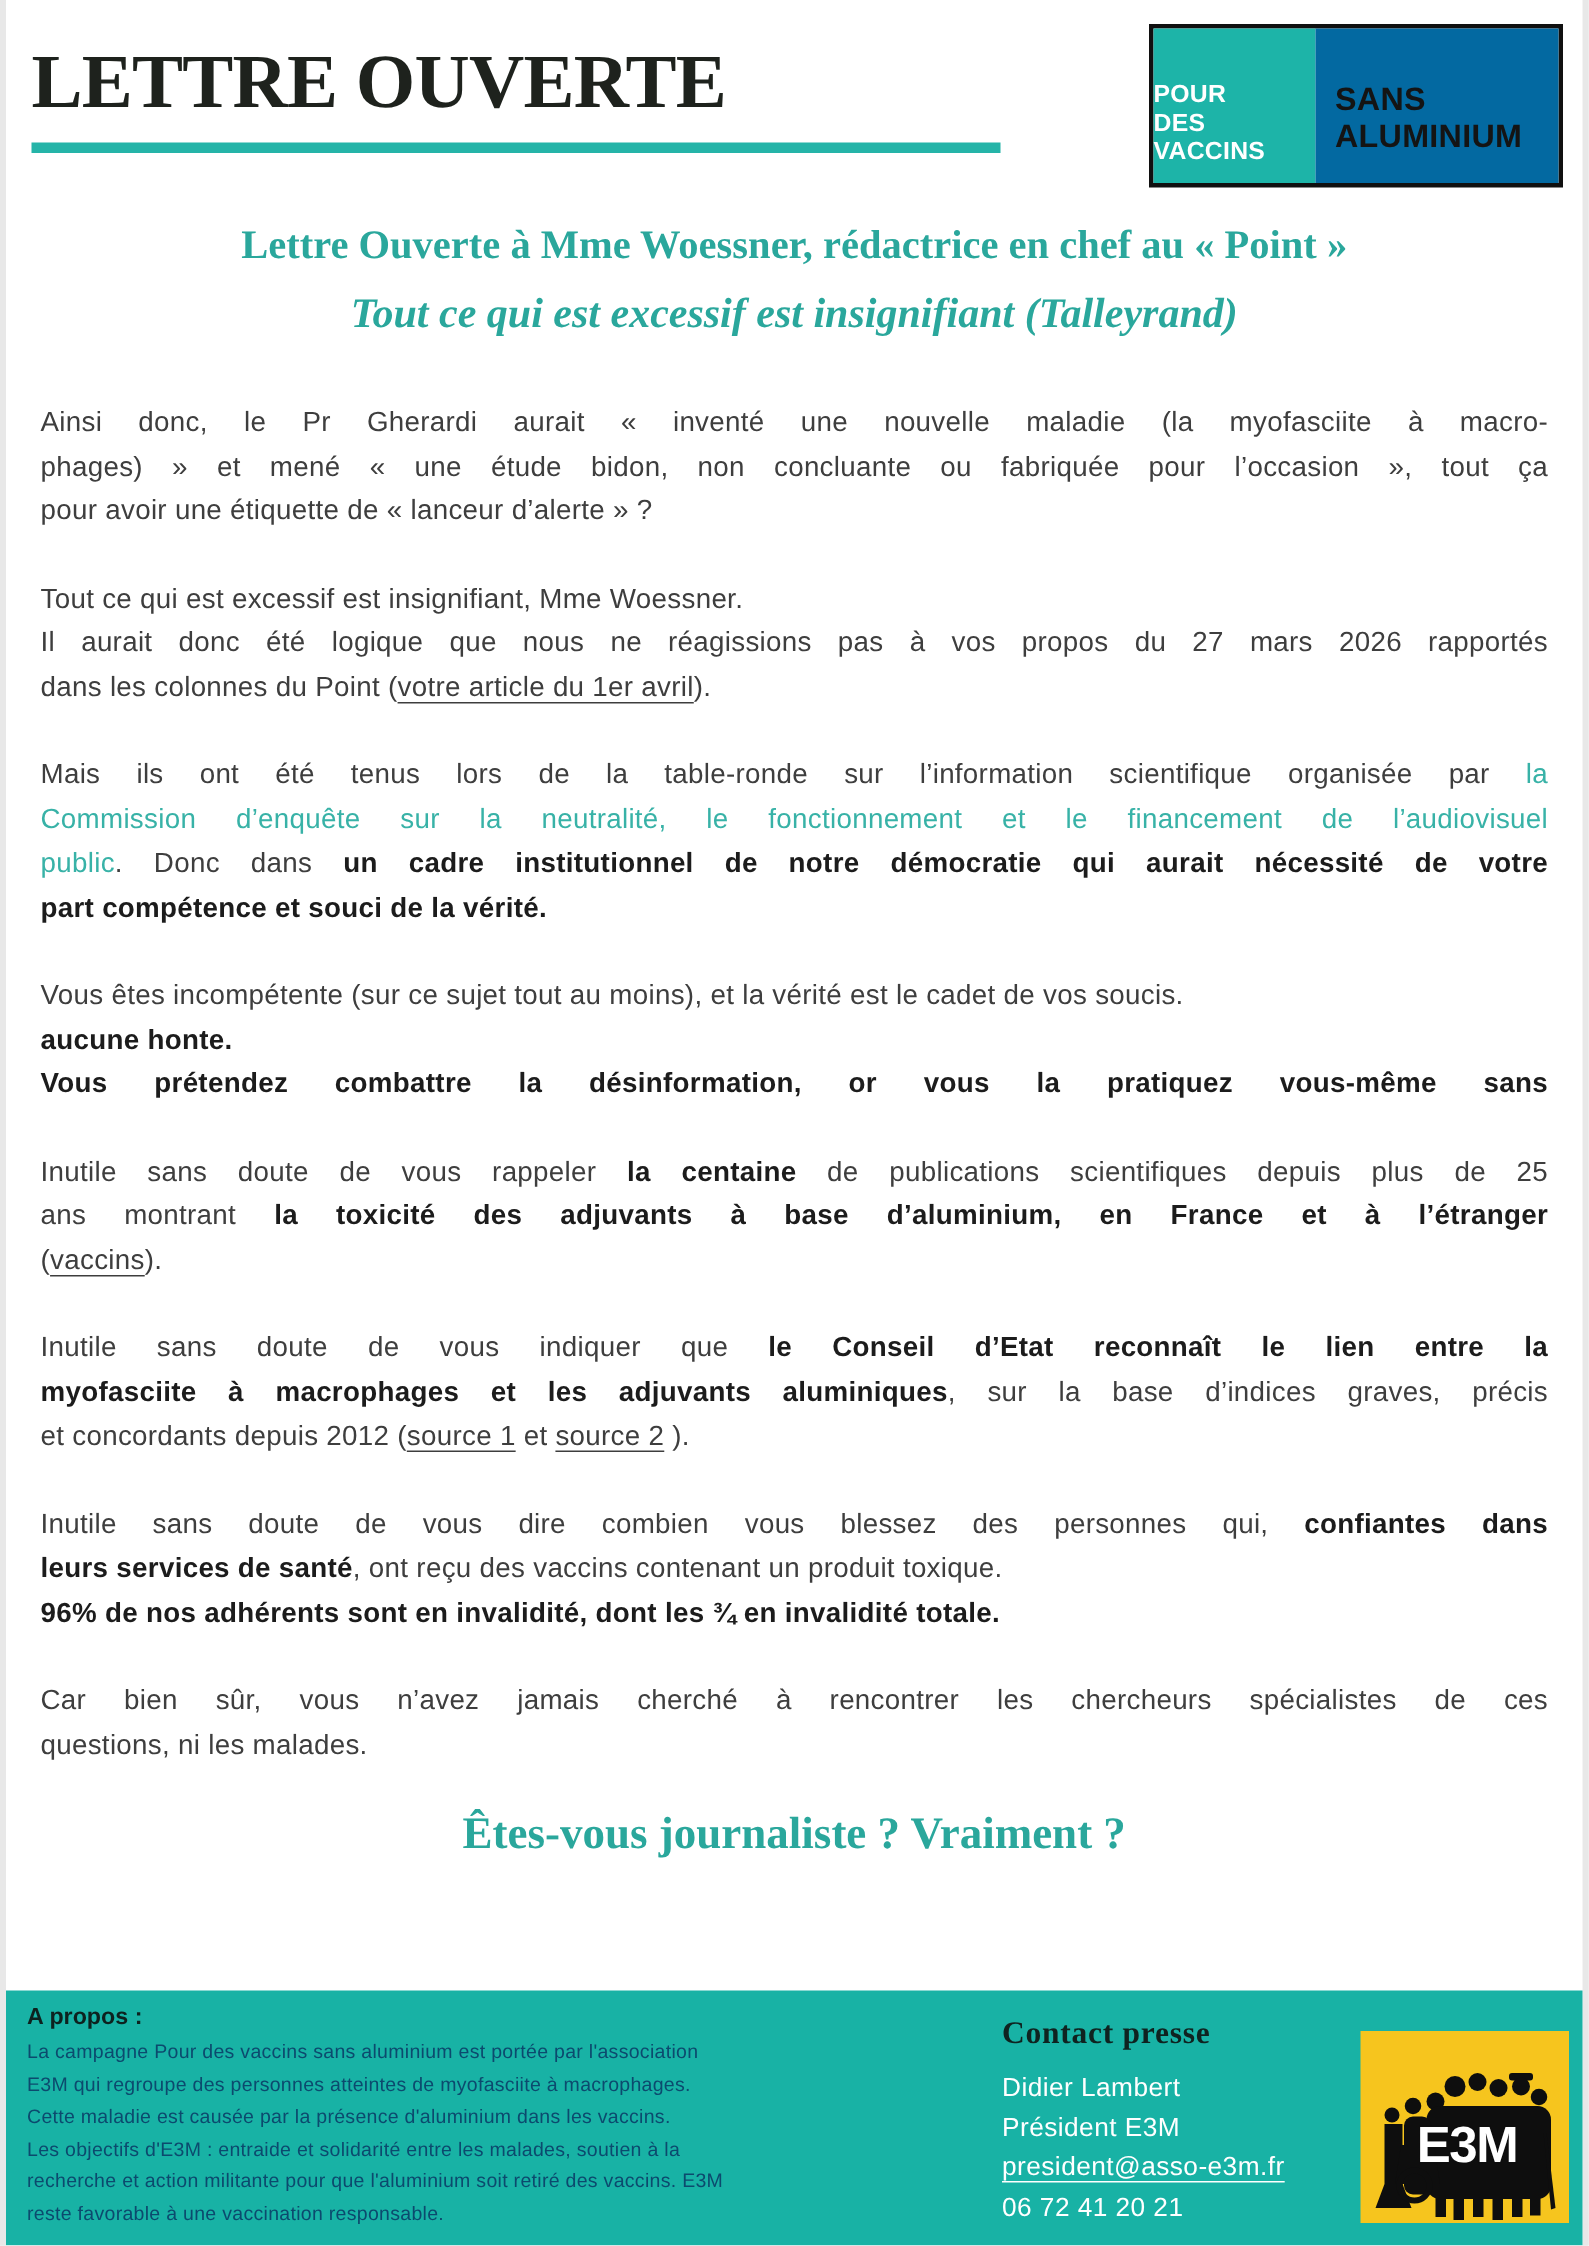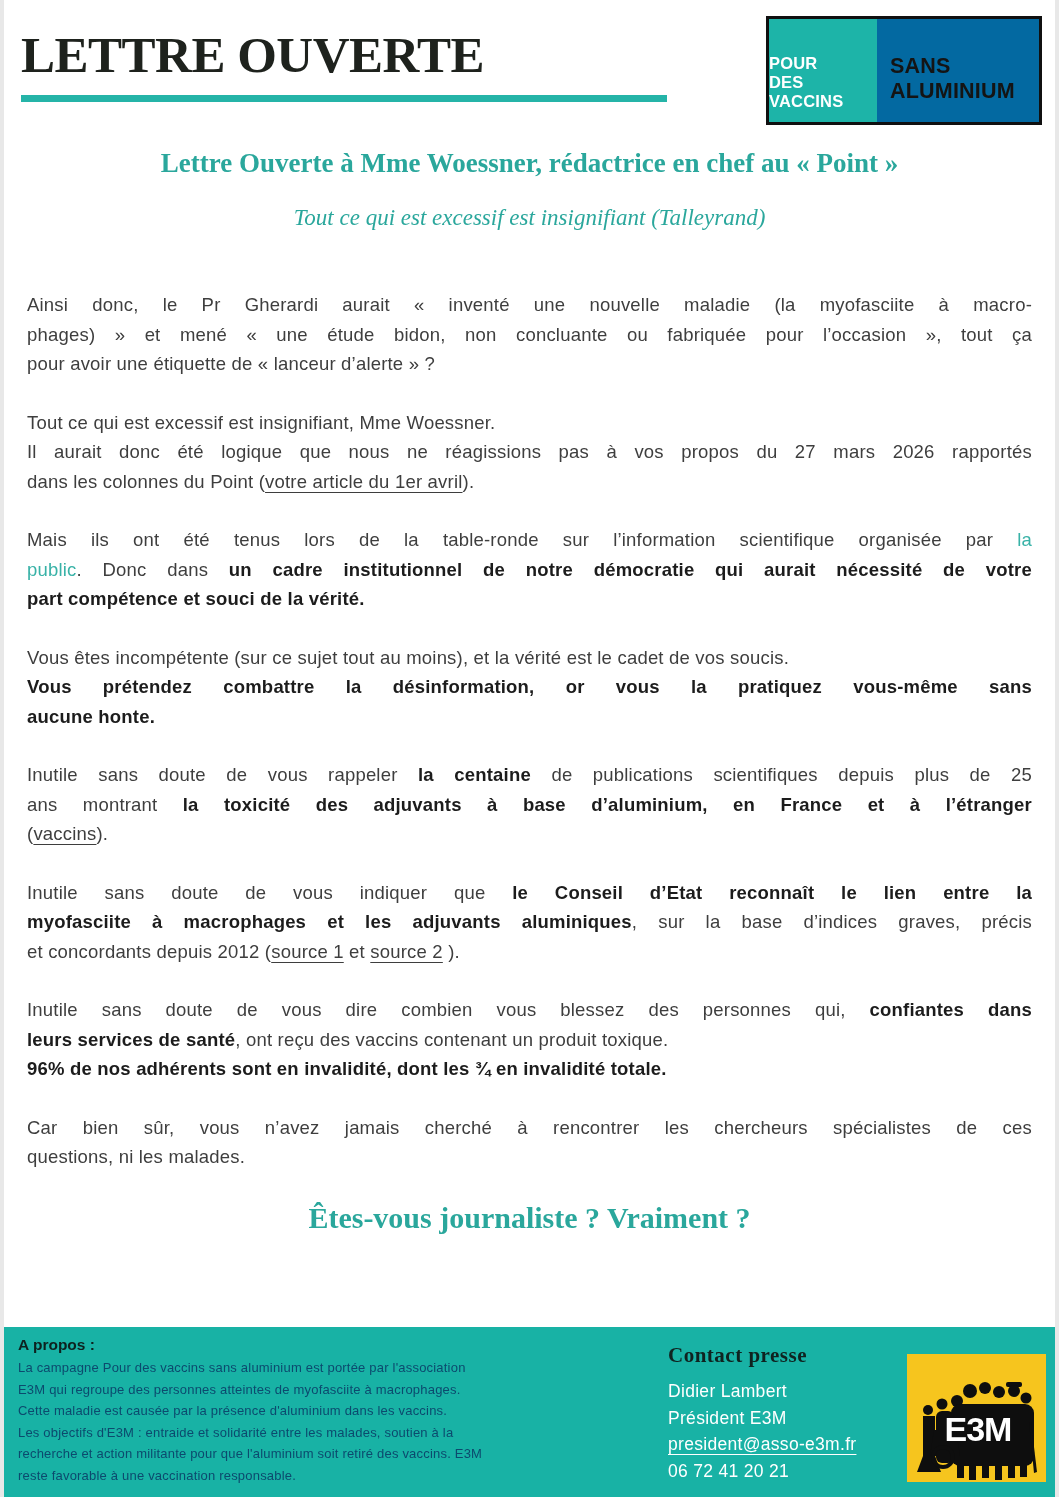--- a/index.html
+++ b/index.html
@@ -33,27 +33,27 @@
     padding:16px 0 0 13px;
     font-weight:700; font-size:21.5px; line-height:25px; letter-spacing:0.2px;
   }
   
   .letter-heading {
     margin:46px 20px 0; text-align:center;
     font-family:"Liberation Serif", serif; font-weight:700;
     font-size:27px; color:#2aa79c;
   }
   .letter-subtitle {
-    margin-top:26px; text-align:center;
-    font-family:"Liberation Serif", serif; font-weight:400; font-style:italic;
-    font-size:23px; color:#2aa79c;
+    margin-top:15px; text-align:center;
+    font-family:"Liberation Serif", serif; font-weight:700; font-style:italic;
+    font-size:28px; color:#2aa79c;
   }
   
   .letter-body {
-    margin:59px 23px 0; font-size:18.5px; line-height:29.5px;
+    margin:40px 23px 0; font-size:18.5px; line-height:29.5px;
     color:#3e3e3e; letter-spacing:0.2px;
   }
   .para { margin-bottom:29px; }
   .line { text-align:justify; }
   .line.full { text-align-last:justify; }
   .seg-b { font-weight:700; color:#1c1c1c; }
   .seg-u { text-decoration:underline; text-underline-offset:4px; cursor:pointer; }
   .seg-t { color:#38b2a7; cursor:pointer; }
   .closing-heading {
     margin-top:0; text-align:center;
@@ -109,27 +109,28 @@
         <div class="line full"><span>phages) » et mené « une étude bidon, non concluante ou fabriquée pour l’occasion », tout ça</span></div>
         <div class="line"><span>pour avoir une étiquette de « lanceur d’alerte » ?</span></div>
       </div>
       <div class="para">
         <div class="line"><span>Tout ce qui est excessif est insignifiant, Mme Woessner.</span></div>
         <div class="line full"><span>Il aurait donc été logique que nous ne réagissions pas à vos propos du 27 mars 2026 rapportés</span></div>
         <div class="line"><span>dans les colonnes du Point (</span><span class="seg-u">votre article du 1er avril</span><span>).</span></div>
       </div>
       <div class="para">
         <div class="line full"><span>Mais ils ont été tenus lors de la table-ronde sur l’information scientifique organisée par </span><span class="seg-t">la</span></div>
+        <div class="line full"><span class="seg-t">Commission d’enquête sur la neutralité, le fonctionnement et le financement de l’audiovisuel</span></div>
         <div class="line full"><span class="seg-t">public</span><span>. Donc dans </span><span class="seg-b">un cadre institutionnel de notre démocratie qui aurait nécessité de votre</span></div>
         <div class="line"><span class="seg-b">part compétence et souci de la vérité.</span></div>
       </div>
       <div class="para">
         <div class="line"><span>Vous êtes incompétente (sur ce sujet tout au moins), et la vérité est le cadet de vos soucis.</span></div>
+        <div class="line"><span class="seg-b">aucune honte.</span></div>
         <div class="line full"><span class="seg-b">Vous prétendez combattre la désinformation, or vous la pratiquez vous-même sans</span></div>
-        <div class="line"><span class="seg-b">aucune honte.</span></div>
       </div>
       <div class="para">
         <div class="line full"><span>Inutile sans doute de vous rappeler </span><span class="seg-b">la centaine</span><span> de publications scientifiques depuis plus de 25</span></div>
         <div class="line full"><span>ans montrant </span><span class="seg-b">la toxicité des adjuvants à base d’aluminium, en France et à l’étranger</span></div>
         <div class="line"><span>(</span><span class="seg-u">vaccins</span><span>).</span></div>
       </div>
       <div class="para">
         <div class="line full"><span>Inutile sans doute de vous indiquer que </span><span class="seg-b">le Conseil d’Etat reconnaît le lien entre la</span></div>
         <div class="line full"><span class="seg-b">myofasciite à macrophages et les adjuvants aluminiques</span><span>, sur la base d’indices graves, précis</span></div>
         <div class="line"><span>et concordants depuis 2012 (</span><span class="seg-u">source 1</span><span> et </span><span class="seg-u">source 2</span><span> ).</span></div>

